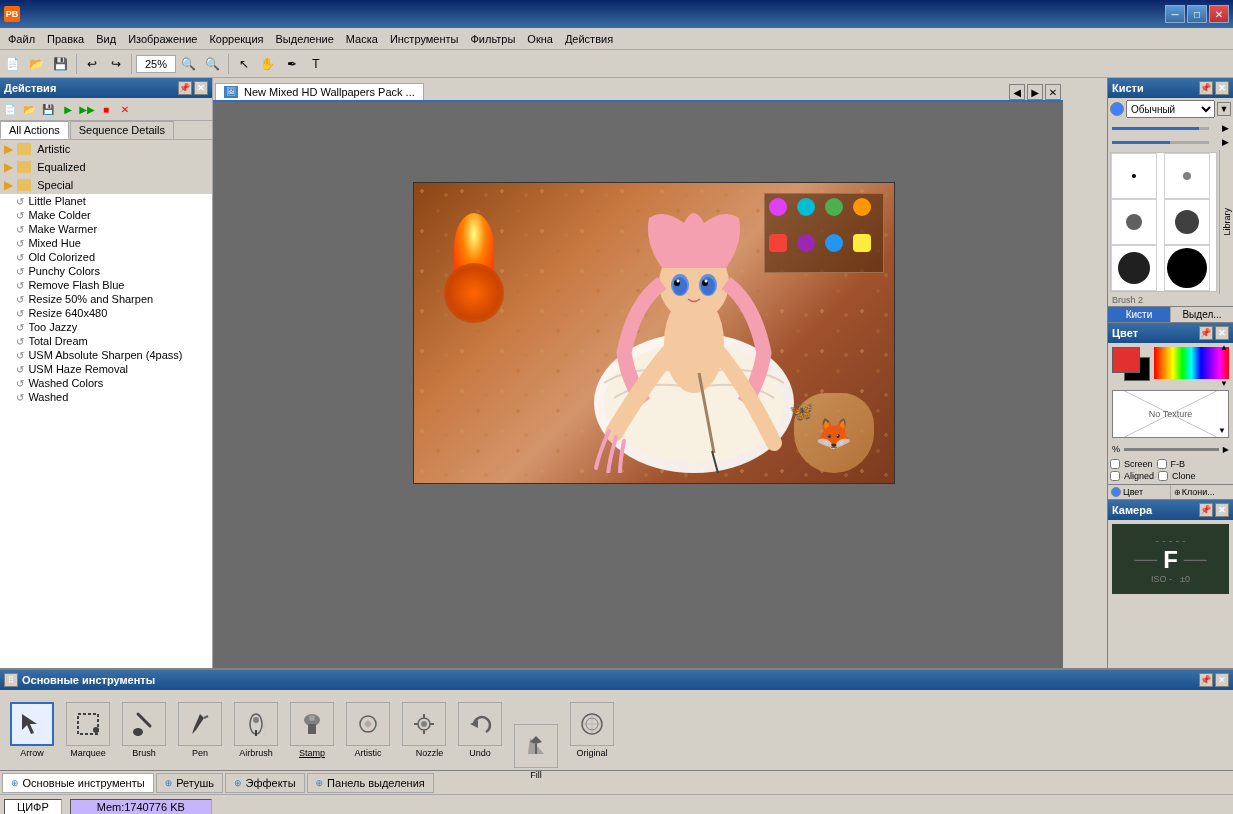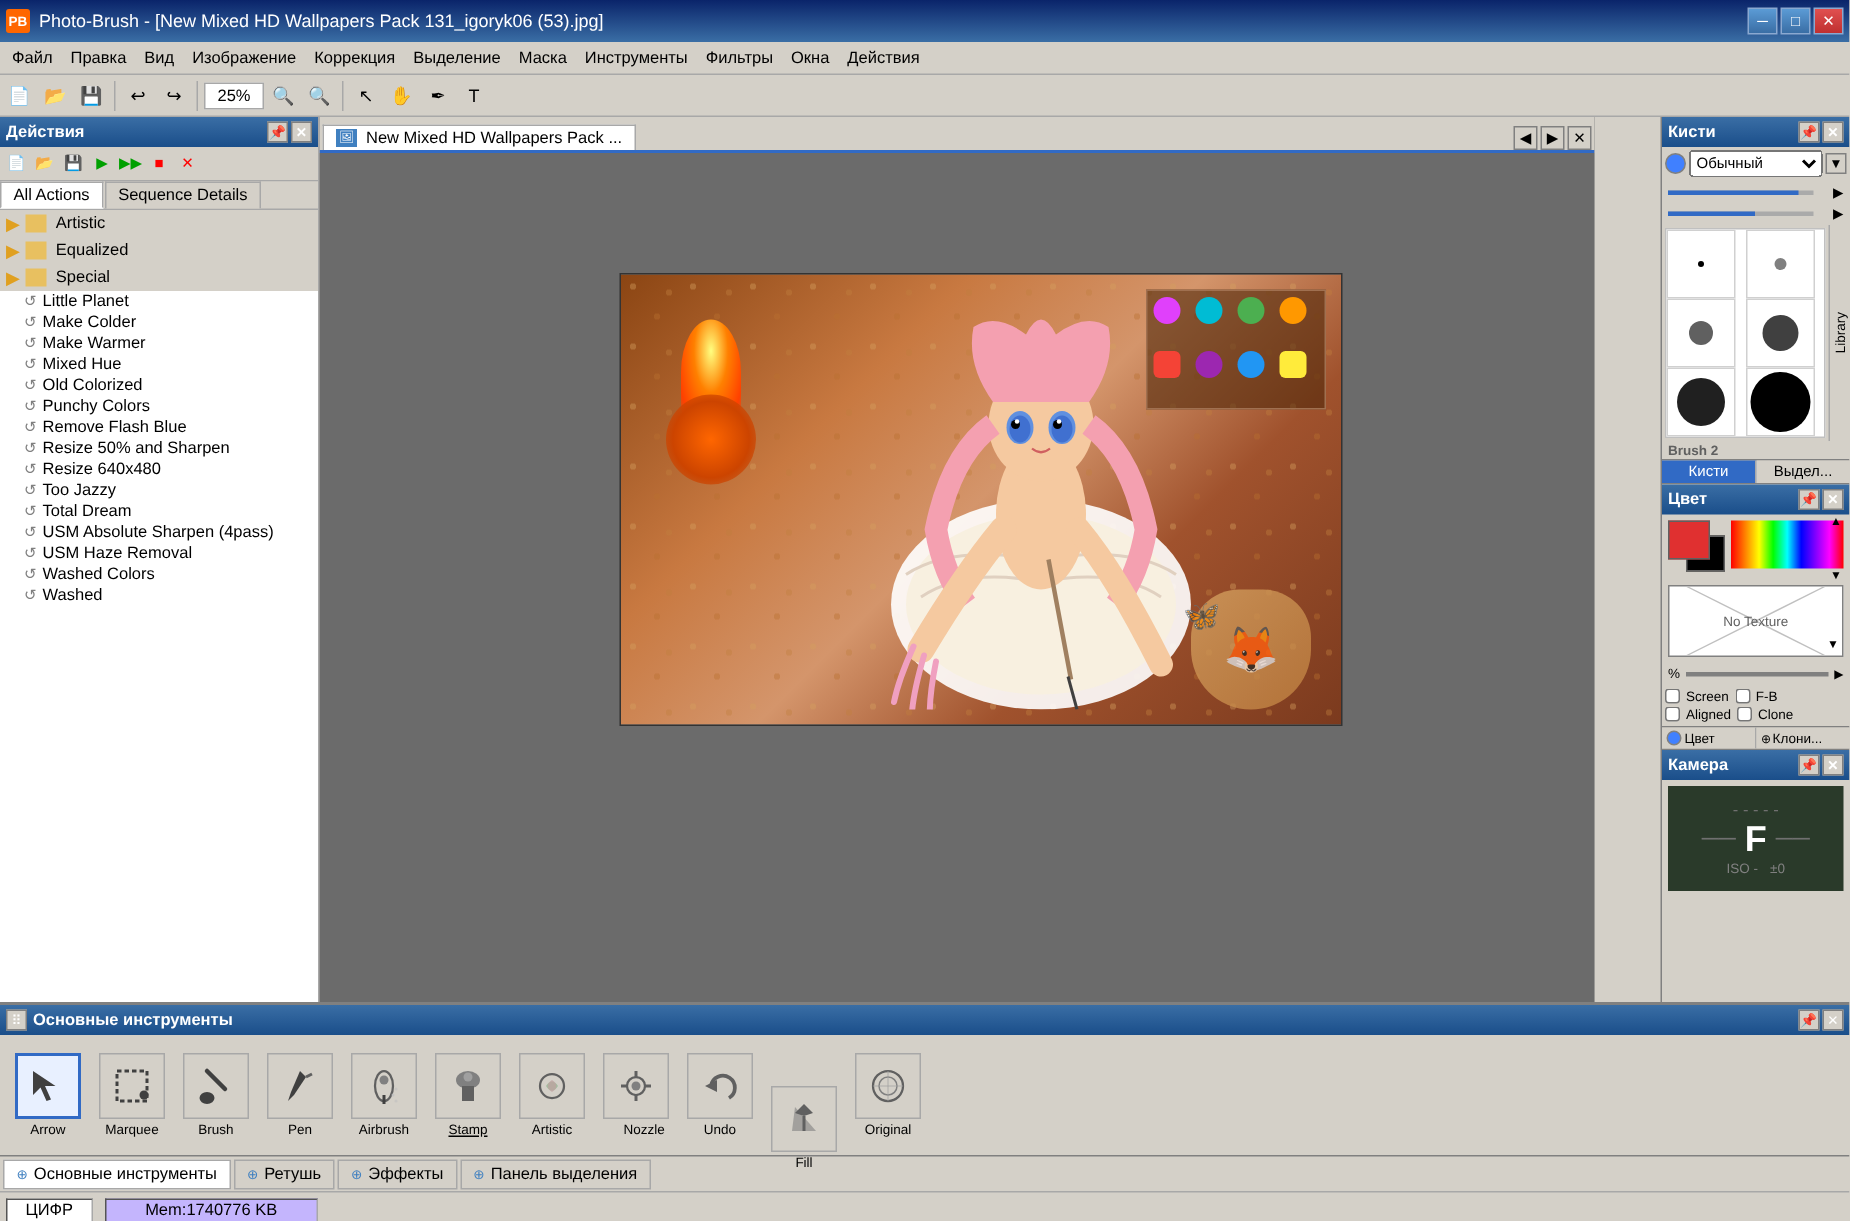--- a/index.html
+++ b/index.html
@@ -60,21 +60,20 @@
     ::-webkit-scrollbar-thumb { background: #a8a8a8; border: 1px solid #808080; }
     
     .actions-icon-btn { width: 18px; height: 18px; font-size: 10px; cursor: pointer; display: flex; align-items: center; justify-content: center; background: #d4d0c8; border: 1px solid transparent; }
   </style>
 </head>
 <body>
 
 <div class="title-bar">
   <div class="title-bar-left">
     <div class="title-bar-icon">PB</div>
-    <span class="title-bar-text">Photo-Brush - [New Mixed HD Wallpapers Pack 131_igoryk06 (53).jpg]</span>
   </div>
   <div class="title-bar-buttons">
     <div class="title-btn">─</div>
     <div class="title-btn">□</div>
     <div class="title-btn close">✕</div>
   </div>
 </div>
 
 <div class="menu-bar">
     <div class="menu-item">Файл</div>
@@ -350,21 +349,21 @@
           </div>
           <div style="width:46px; height:46px; background:white; border:1px solid #d0d0d0; display:flex; align-items:center; justify-content:center;">
             <div style="width:40px; height:40px; border-radius:50%; background:#000000;"></div>
           </div>
         </div>
         <div style="width:14px; display:flex; align-items:center; justify-content:center; background:#d4d0c8; border-left:1px solid #a8a8a8;">
           <span style="writing-mode:vertical-rl; font-size:9px; transform:rotate(180deg);">Library</span>
         </div>
       </div>
 
-      <div style="font-size:9px; padding:1px 4px; color:#606060;font-weight:bold;">Brush 2</div>
+      <div style="font-size:9px; padding:1px 4px; color:#606060;">Brush 2</div>
 
       <div style="display:flex; border-top:1px solid #808080;">
         <div style="flex:1; padding:2px 3px; font-size:10px; cursor:pointer; background:#316ac5; color:white; border-right:1px solid #a8a8a8; text-align:center;">Кисти</div>
         <div style="flex:1; padding:2px 3px; font-size:10px; cursor:pointer; background:#d4d0c8; text-align:center;">Выдел...</div>
       </div>
     </div>
 
     <div style="background:#d4d0c8; border-bottom:1px solid #808080;">
       <div class="panel-header">
         <span>Цвет</span>

